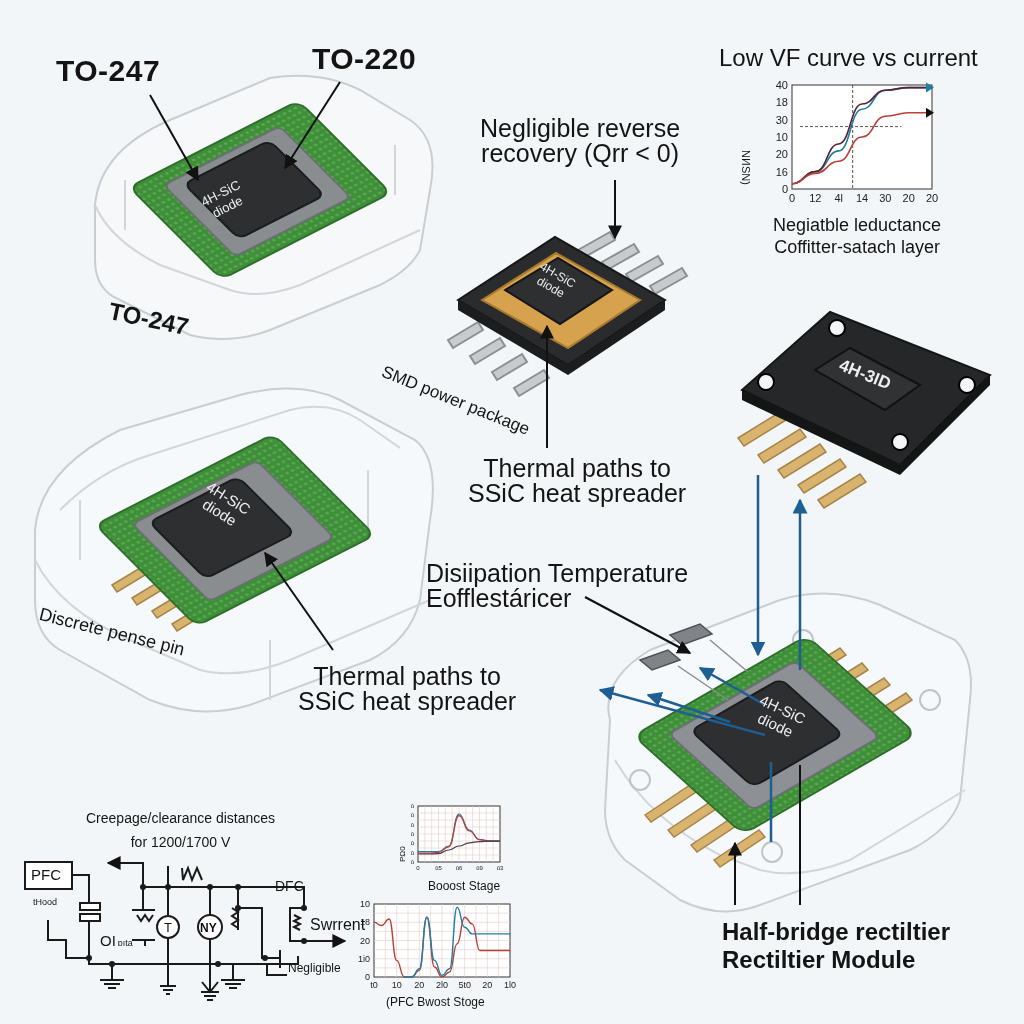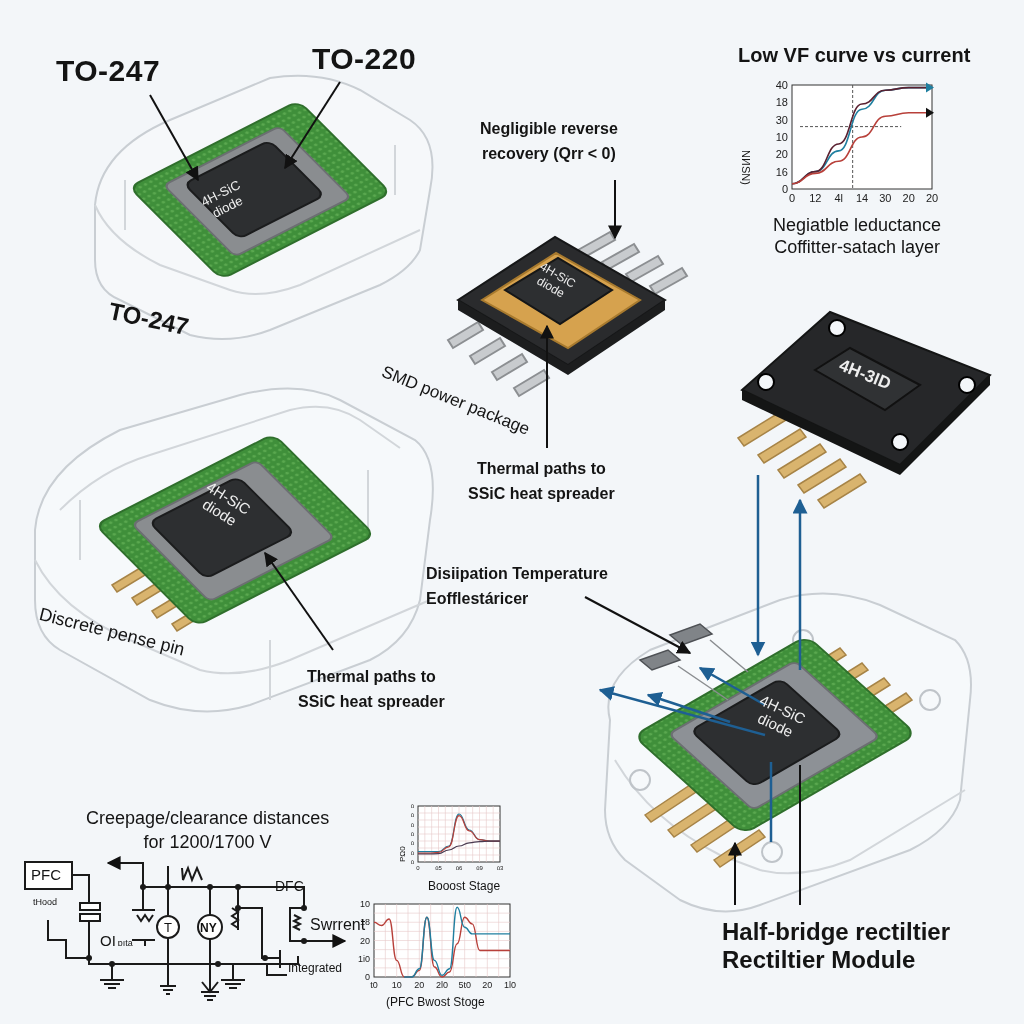--- a/index.html
+++ b/index.html
@@ -1,21 +1,21 @@
 <!DOCTYPE html>
 <html><head>
 <meta charset="utf-8">
 <style>
   html, body { margin:0; padding:0; }
   body { width:1024px; height:1024px; background:#f3f6f9; position:relative; overflow:hidden;
          font-family:"Liberation Sans", sans-serif; color:#111; }
   #canvas { position:absolute; left:0; top:0; width:1024px; height:1024px; }
   .lbl { position:absolute; white-space:nowrap; color:#141414; }
   .big { font-weight:bold; font-size:30px; letter-spacing:0.5px; }
-  .med { font-size:16px; line-height:25px;font-weight:bold; }
+  .med { font-size:25px; line-height:25px; }
   .medb { font-size:24px; line-height:28px; font-weight:bold; }
   .center { text-align:center; }
 </style>
 </head>
 <body>
 
 <svg id="canvas" viewBox="0 0 1024 1024" xmlns="http://www.w3.org/2000/svg">
   <defs>
     <pattern id="pcb" width="6" height="6" patternUnits="userSpaceOnUse">
       <rect width="6" height="6" fill="#3f8f3a"></rect>
@@ -301,21 +301,21 @@
   <div>Eofflestáricer</div>
 </div>
 
 <div class="lbl" style="left:42px;top:604px;font-size:18px;transform:rotate(14deg);transform-origin:left top;">Discrete pense pin</div>
 
 <div class="lbl med center" style="left:298px;top:664px;">
   <div>Thermal paths to</div>
   <div>SSiC heat spreader</div>
 </div>
 
-<div class="lbl center" style="left:86px;top:806px;font-size:18px;line-height:24px;">
+<div class="lbl center" style="left:86px;top:806px;font-size:14px;line-height:24px;">
   <div>Creepage/clearance distances</div>
   <div>for 1200/1700 V</div>
 </div>
 
 <div class="lbl medb" style="left:722px;top:918px;">
   <div>Half-bridge rectiltier</div>
   <div>Rectiltier Module</div>
 </div>
 
 <div class="lbl center" style="left:773px;top:214px;font-size:18px;line-height:22px;">
@@ -341,19 +341,19 @@
   <div>diode</div>
 </div>
 
 <div class="lbl" style="left:31px;top:866px;font-size:15px;">PFC</div>
 <div class="lbl" style="left:275px;top:862px;font-size:14px;margin-top:16px;">DFC</div>
 <div class="lbl" style="left:33px;top:897px;font-size:9px;">tHood</div>
 <div class="lbl" style="left:100px;top:932px;font-size:15px;">
   <span>OI</span><span style="font-size:9px;margin-left:2px;">ɒıta</span>
 </div>
 <div class="lbl" style="left:310px;top:916px;font-size:16px;">Swrrent</div>
-<div class="lbl" style="left:288px;top:961px;font-size:12px;">Integrated</div>
-
-<div class="lbl" style="left:738px;top:44px;font-size:20px;font-weight:bold;">Low VF curve vs current</div>
+<div class="lbl" style="left:288px;top:961px;font-size:12px;">Negligible</div>
+
+<div class="lbl" style="left:719px;top:44px;font-size:24px;">Low VF curve vs current</div>
 <div class="lbl" style="left:752px;top:150px;font-size:11px;transform:rotate(90deg);transform-origin:left top;">NI⁄ISN)</div>
 <div class="lbl" style="left:428px;top:879px;font-size:12px;text-align:right;">Booost Stage</div>
 <div class="lbl" style="left:398px;top:862px;font-size:8px;transform:rotate(-90deg);transform-origin:left top;">PΩ0</div>
 <div class="lbl" style="left:386px;top:995px;font-size:12px;">(PFC Bwost Stoge</div>
 
 </body></html>

